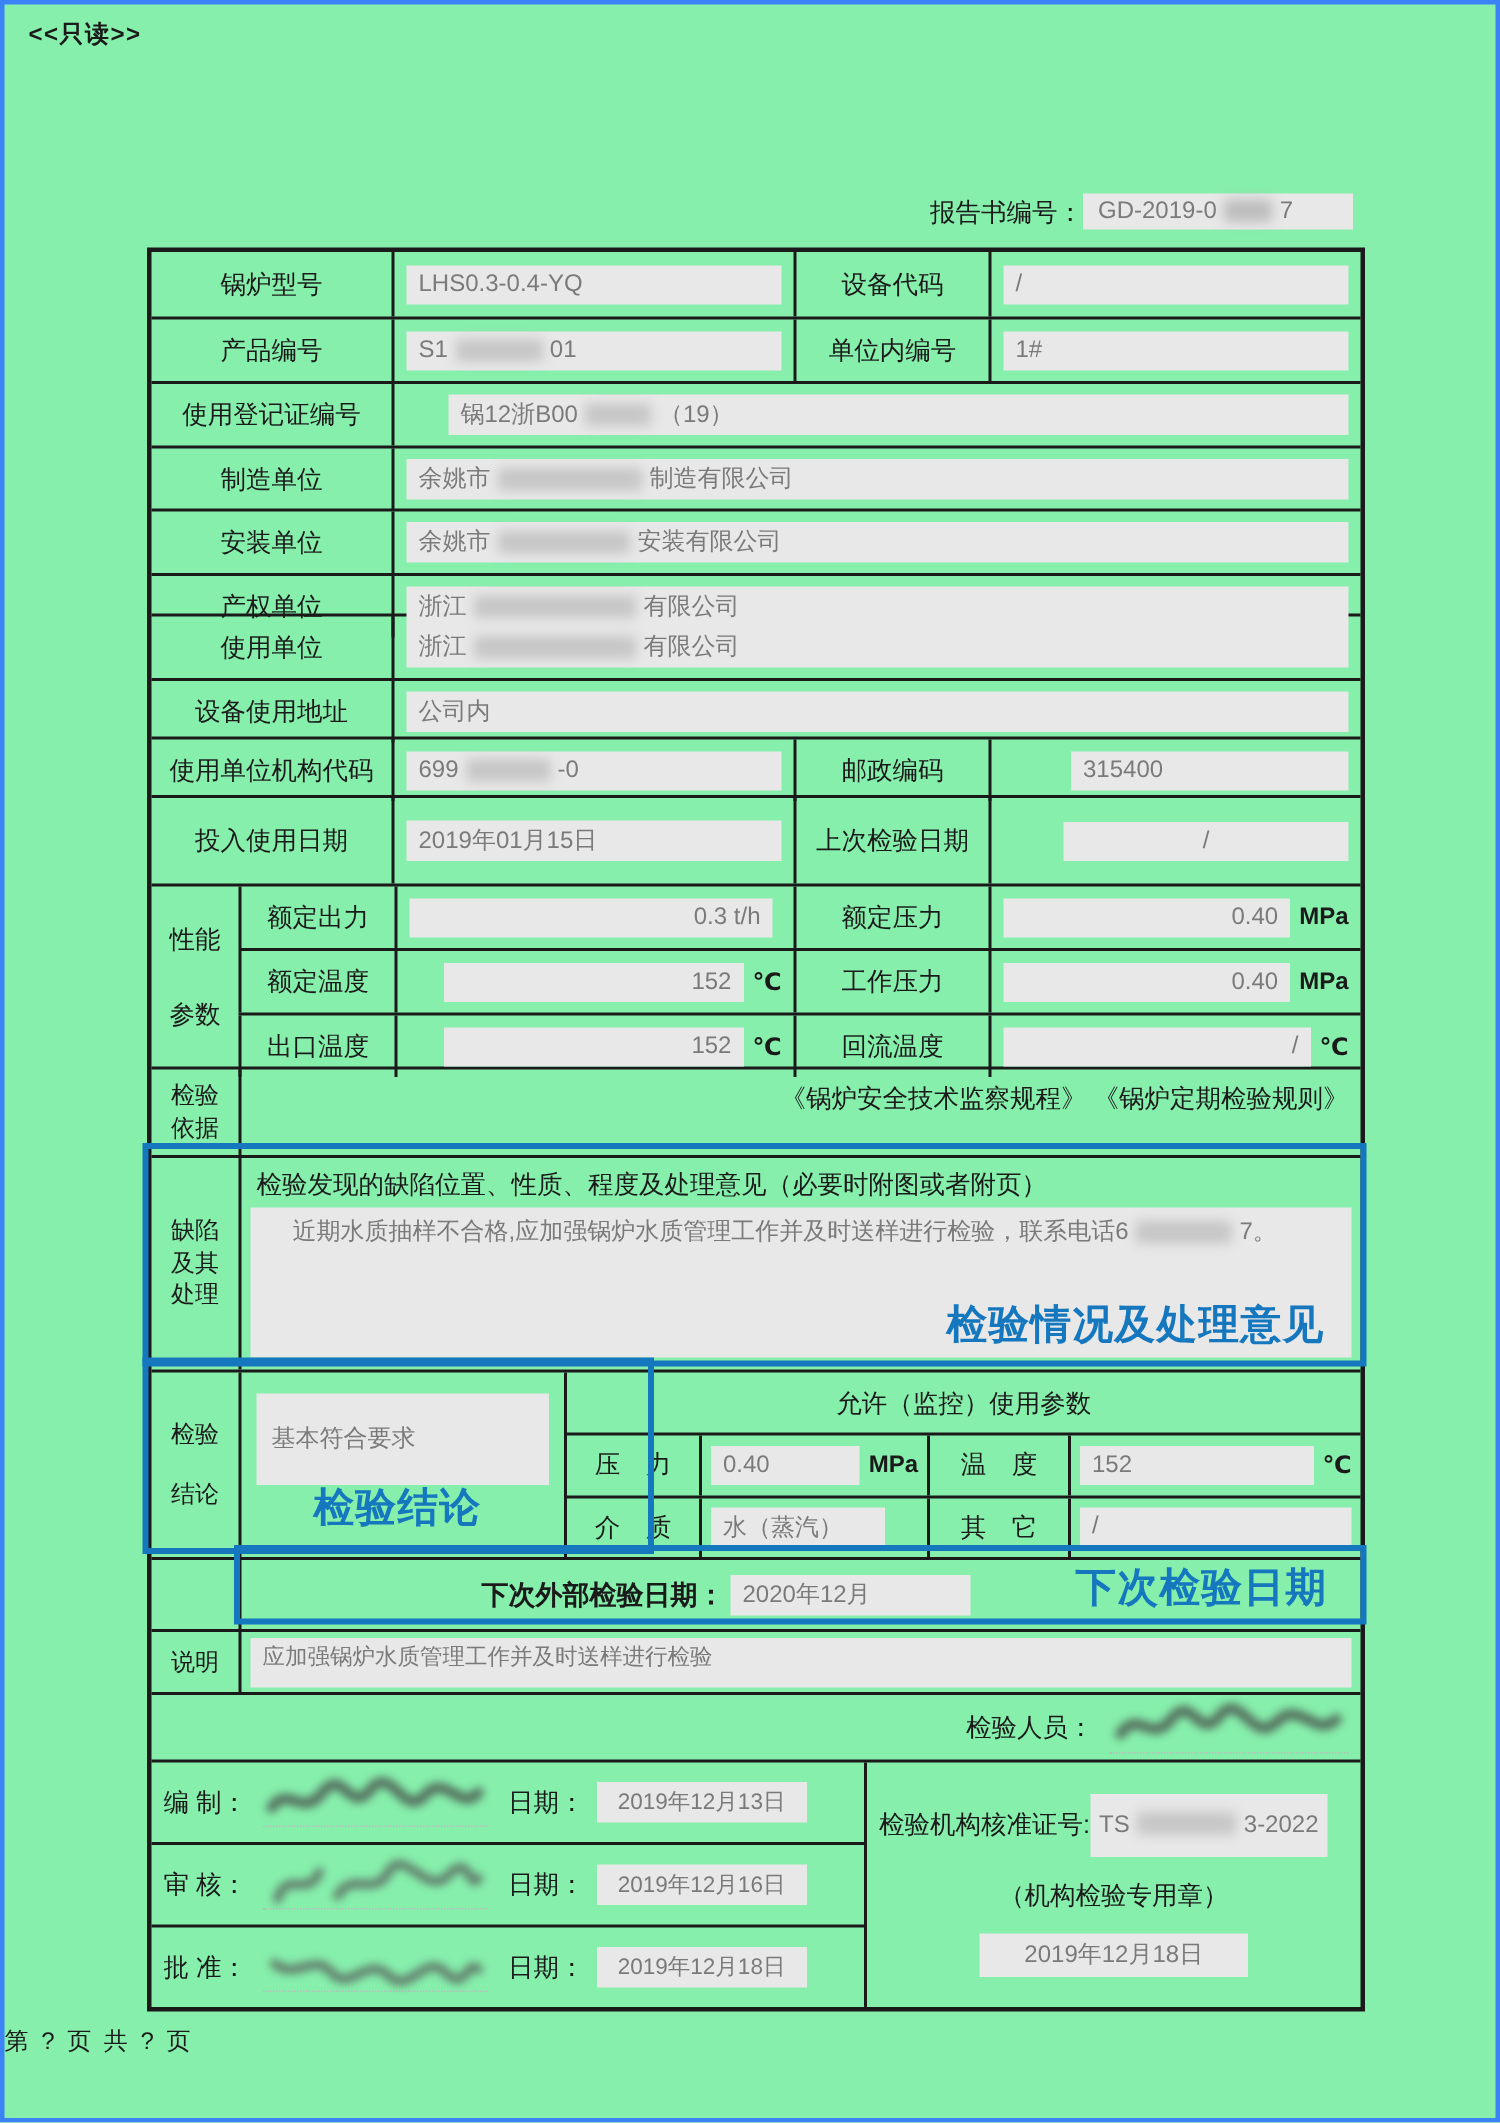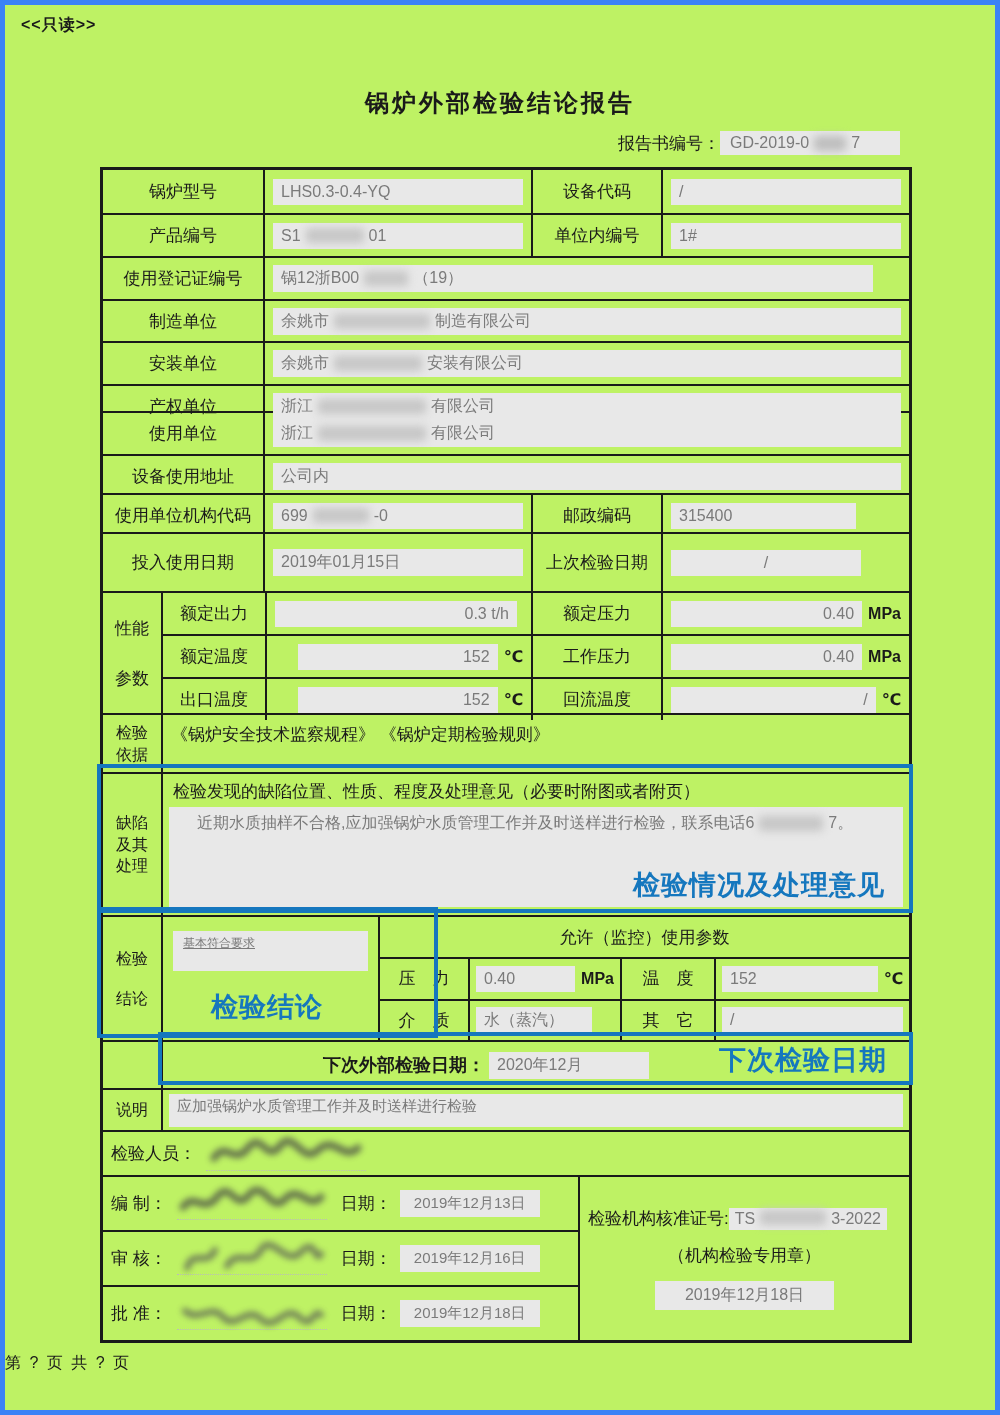--- a/index.html
+++ b/index.html
@@ -1,27 +1,27 @@
 <!DOCTYPE html>
 <html><head>
 <meta charset="utf-8">
 <style>
   * { margin:0; padding:0; box-sizing:border-box; }
   body { background:#fff; font-family:"Liberation Sans","DejaVu Sans",sans-serif; }
-  .page { position:relative; width:1000px; height:1415px; background:#bef264; border:5px solid #3b82f6; overflow:hidden; color:#1a1a1a; }
+  .page { position:relative; width:1000px; height:1415px; background:#86efac; border:3px solid #3b82f6; overflow:hidden; color:#1a1a1a; }
 
   .readonly-tag { position:absolute; left:16px; top:10px; font-size:16px; font-weight:bold; letter-spacing:1px; }
   .doc-title { position:absolute; left:0; top:82px; width:100%; text-align:center; font-size:24px; font-weight:bold; letter-spacing:3px; }
   .report-no-line { position:absolute; right:95px; top:126px; font-size:17px; display:flex; align-items:center; }
   .report-no-box { background:#e8e8e8; color:#7a7a7a; padding:3px 10px; min-width:180px; font-size:16px; }
 
   .tbl { position:absolute; left:95px; top:162px; width:812px; border:3px solid #1a1a1a; font-size:17px; }
   .r { display:flex; align-items:stretch; border-top:2px solid #1a1a1a; }
   .r.first { border-top:none; }
-  .c { border-left:2px solid #1a1a1a; display:flex; align-items:center; padding:2px 8px; min-height:41px; }
+  .c { border-left:2px solid #1a1a1a; display:flex; align-items:center; padding:2px 8px; min-height:41px;justify-content:flex-end; }
   .c.nb { border-left:none; }
   .lbl { justify-content:center; text-align:center; padding:2px 4px; }
   .w-l1 { width:160px; flex:none; }
   .w-v1 { width:268px; flex:none; }
   .w-l2 { width:130px; flex:none; }
   .w-flex { flex:1; }
   .w-n { width:58px; flex:none; }
 
   .gbox { background:#e8e8e8; color:#7a7a7a; padding:3px 8px; flex:1; font-size:16px; min-height:26px; display:flex; align-items:center; }
   .gbox.num { justify-content:flex-end; }
@@ -31,21 +31,21 @@
 
   .perf-group { flex-direction:column; justify-content:space-around; padding:10px 2px; }
   .multi-lbl { flex-direction:column; justify-content:center; line-height:1.35; font-size:16px; }
 
   .defect-body { flex:1; border-left:2px solid #1a1a1a; padding:4px 6px 8px 6px; display:flex; flex-direction:column; }
   .defect-header { font-size:17px; padding:2px 4px 4px 4px; }
   .defect-gbox { background:#e8e8e8; flex:1; position:relative; padding:6px 10px 6px 28px; color:#7a7a7a; font-size:16px; }
 
   .concl-left { width:275px; flex:none; display:flex; align-items:stretch; }
   .concl-cell { flex:1; border-left:2px solid #1a1a1a; display:flex; flex-direction:column; padding:14px 10px 8px 10px; }
-  .concl-val { background:#e8e8e8; color:#7a7a7a; padding:4px 10px; font-size:12px; min-height:40px; display:flex; align-items:flex-start;text-decoration:underline; }
+  .concl-val { background:#e8e8e8; color:#7a7a7a; padding:20px 10px; font-size:16px; min-height:40px; display:flex; align-items:flex-start; }
   .params { flex:1; border-left:2px solid #1a1a1a; display:flex; flex-direction:column; }
   .params-header { height:40px; display:flex; align-items:center; justify-content:center; font-size:17px; }
   .p-row { display:flex; flex:1; border-top:2px solid #1a1a1a; }
   .p-lbl { width:88px; flex:none; display:flex; align-items:center; justify-content:center; font-size:17px; }
   .p-val { flex:1; border-left:2px solid #1a1a1a; display:flex; align-items:center; padding:3px 6px; }
   .p-val.v1 { width:152px; flex:none; }
   .p-lbl.b { border-left:2px solid #1a1a1a; }
 
   .next-row { height:48px; }
   .next-content { flex:1; border-left:2px solid #1a1a1a; display:flex; align-items:center; padding:2px 10px; position:relative; }
@@ -56,36 +56,35 @@
 
   .bottom { display:flex; align-items:stretch; }
   .bottom-left { width:475px; flex:none; display:flex; flex-direction:column; }
   .b-row { flex:1; display:flex; align-items:center; padding:4px 8px; border-top:2px solid #1a1a1a; }
   .b-row.first { border-top:none; }
   .b-lbl { font-size:17px; flex:none; }
   .b-date-lbl { font-size:17px; margin-left:14px; flex:none; }
   .b-date { background:#e8e8e8; color:#7a7a7a; font-size:15px; padding:4px 10px; margin-left:8px; flex:none; min-width:140px; text-align:center; }
   .bottom-right { flex:1; border-left:2px solid #1a1a1a; display:flex; flex-direction:column; justify-content:center; gap:14px; padding:8px 6px; }
   .cert-line { font-size:17px; display:flex; align-items:center; padding-left:2px; }
-  .cert-val { color:#7a7a7a; background:#e8e8e8; padding:2px 6px; font-size:16px; display:inline-flex; }
+  .cert-val { color:#7a7a7a; background:#e8e8e8; padding:12px 6px; font-size:16px; display:inline-flex; }
   .seal-note { text-align:center; font-size:17px; }
   .seal-date { align-self:center; background:#e8e8e8; color:#7a7a7a; font-size:16px; padding:4px 30px; }
 
   .hl-box { position:absolute; border:4px solid #1577be; pointer-events:none; }
   .hl-text { position:absolute; color:#1577be; font-weight:bold; font-size:27px; letter-spacing:1px; }
 
   .footer { position:absolute; left:0; top:1348px; width:100%; font-size:16px; letter-spacing:2px; }
 </style>
 </head>
 <body>
 
 <div class="page">
 
   <div class="readonly-tag">&lt;&lt;只读&gt;&gt;</div>
-  <div class="doc-title">锅炉外部检验结论报告</div>
 
   <div class="report-no-line">
     <span>报告书编号：</span>
     <span class="report-no-box">
       <span>GD-2019-0</span><span class="rd" style="width:32px;background:#bdbdbd;"></span><span>7</span>
     </span>
   </div>
 
   <div class="tbl">
 

